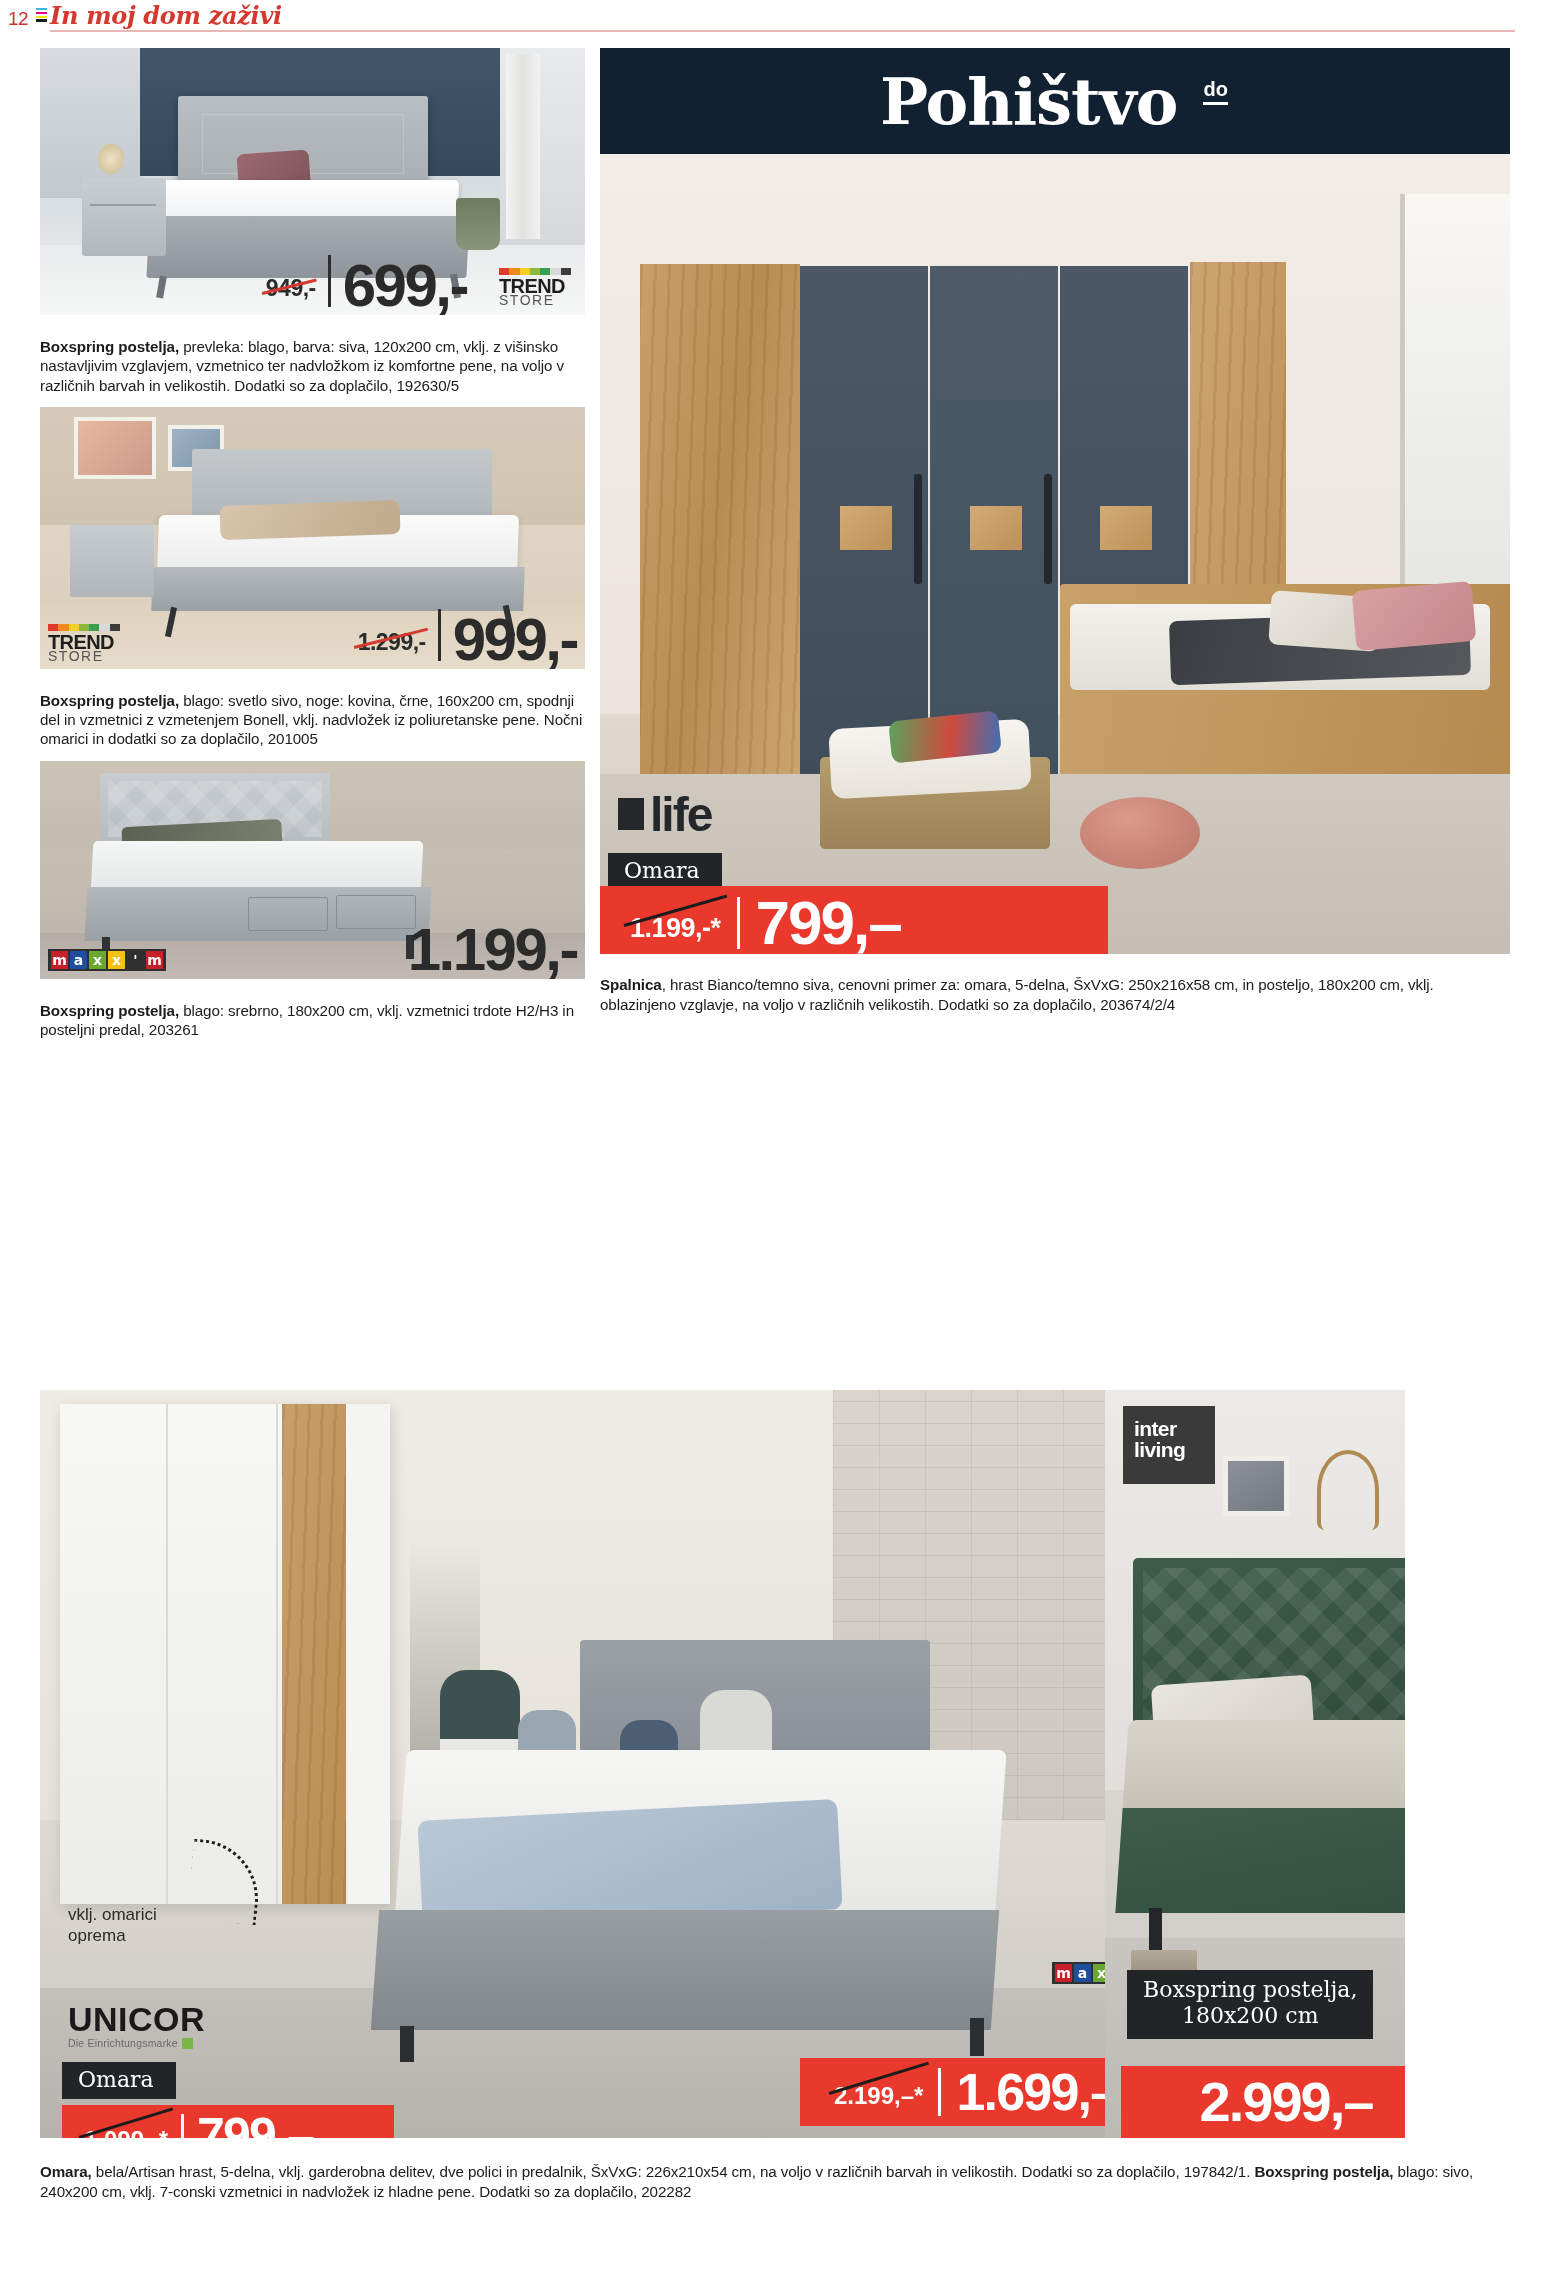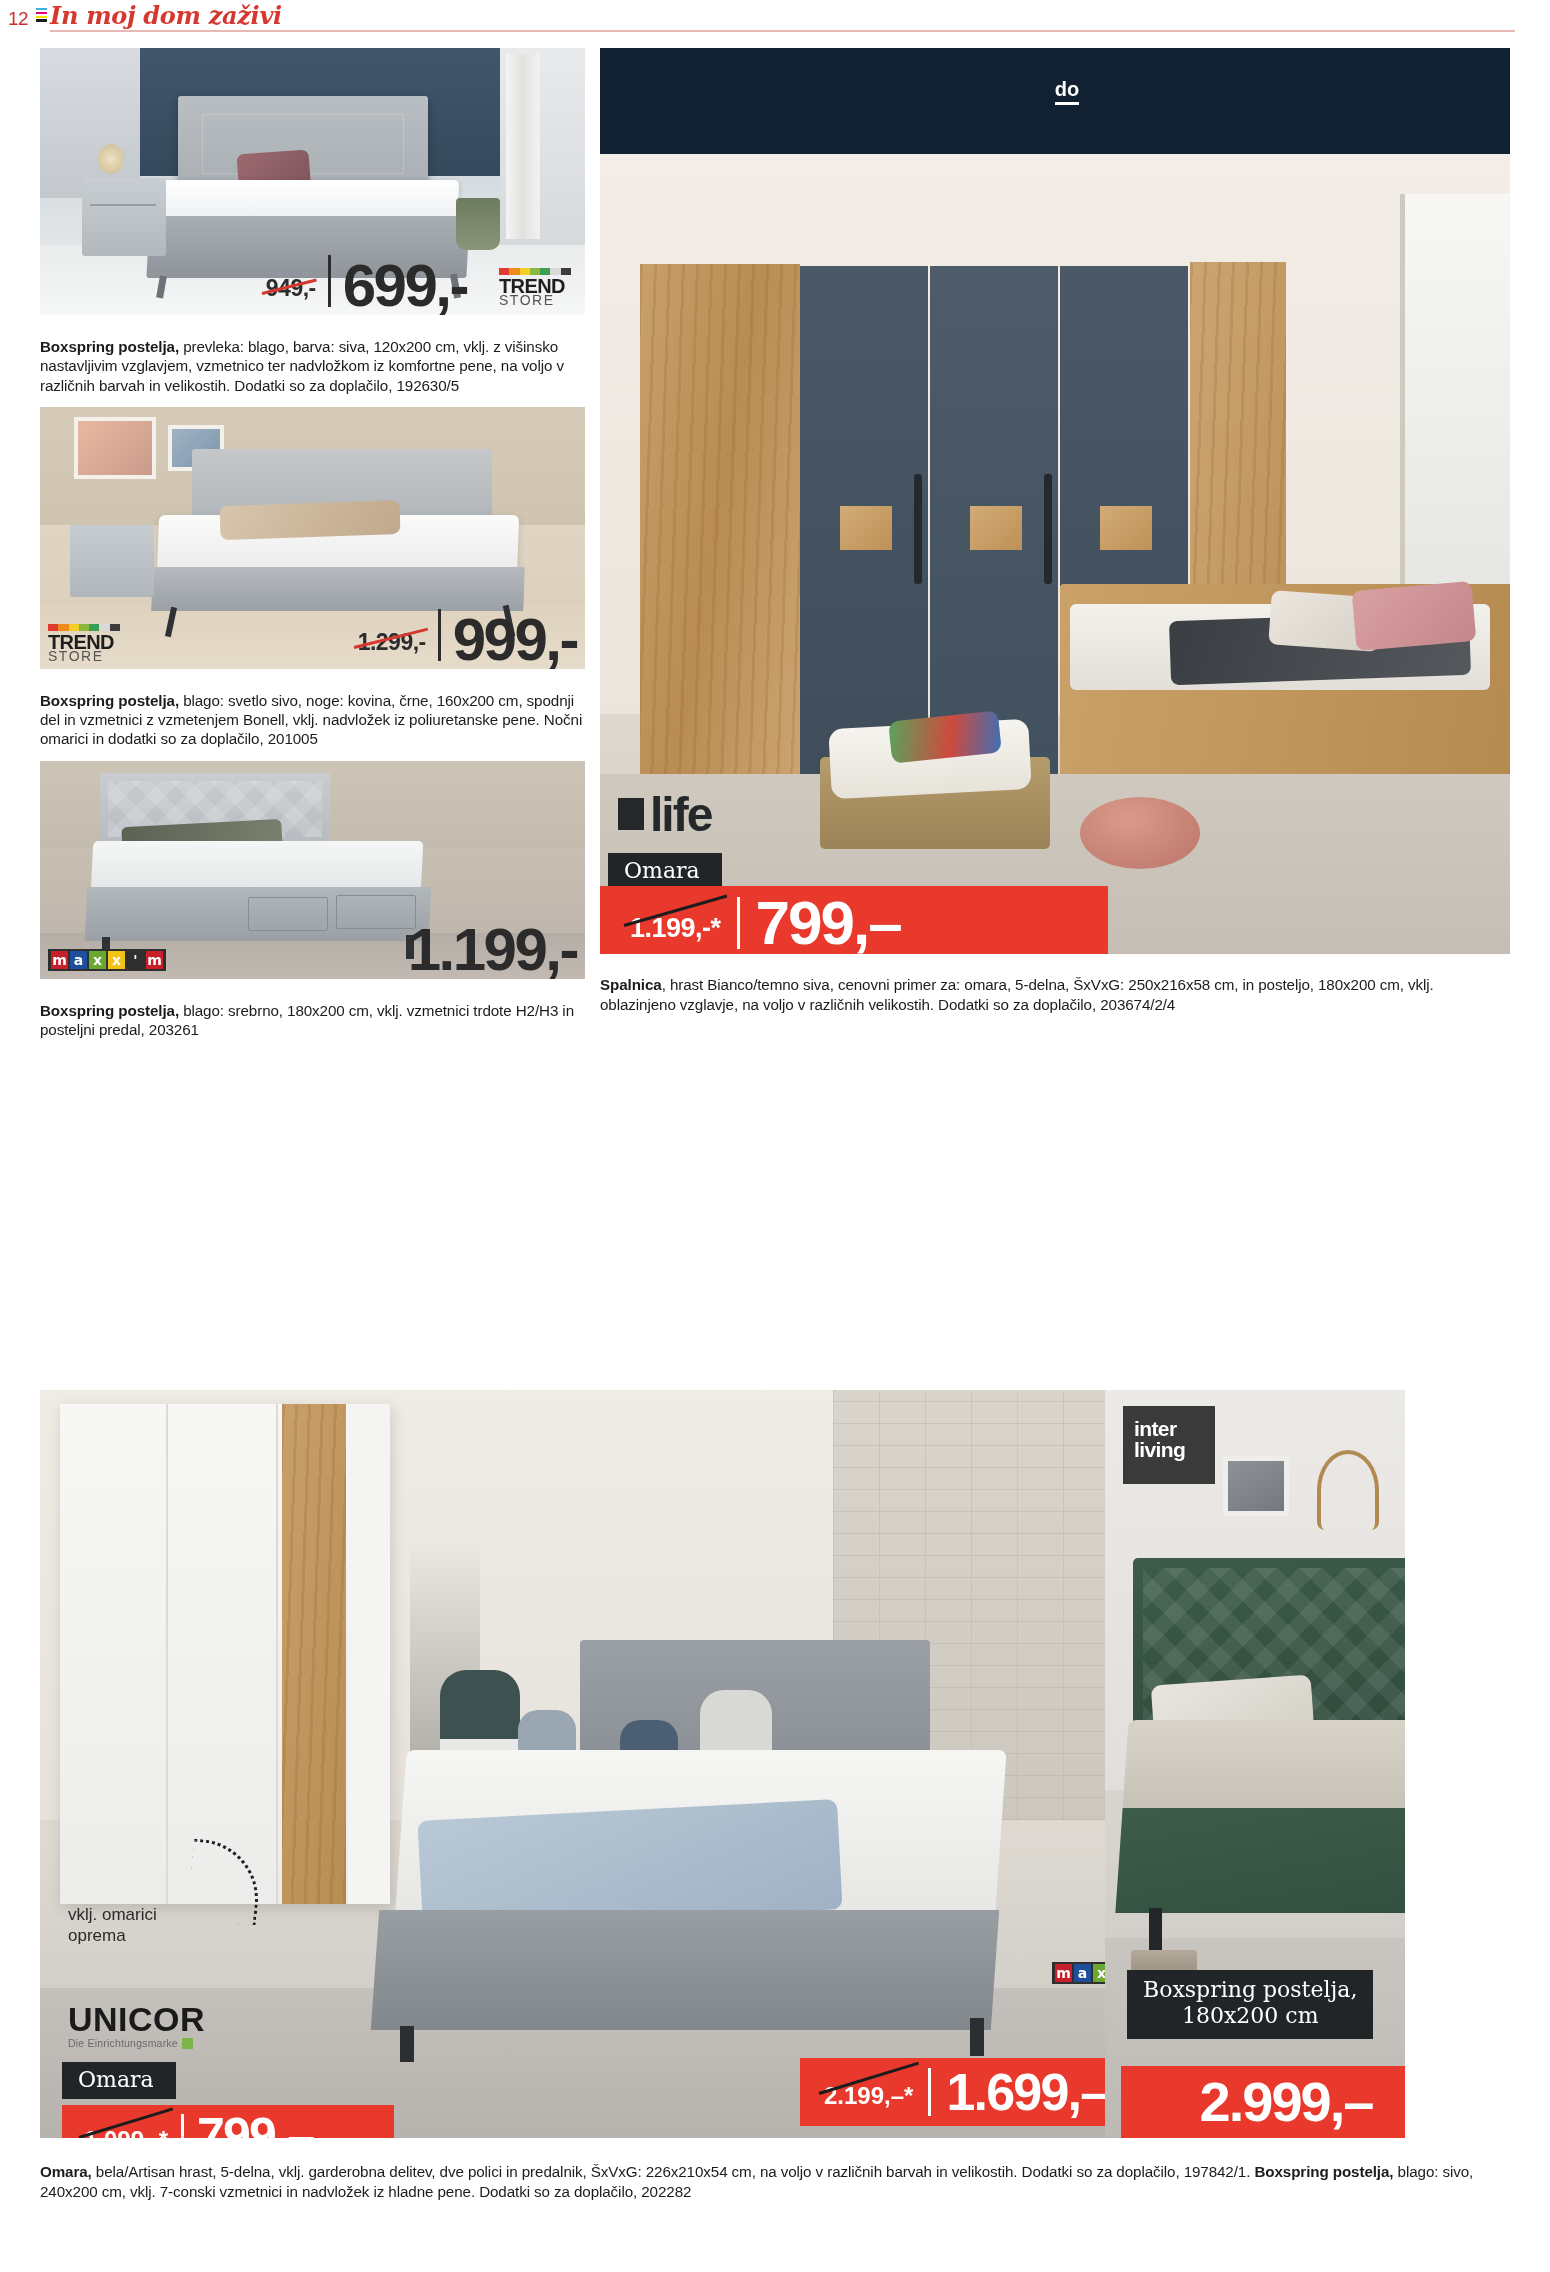--- a/index.html
+++ b/index.html
@@ -401,21 +401,21 @@
   .price-red-left .old .slash { position:absolute; left:-5px; top:50%; width:116%; height:2.6px;
     background:#1c1c1c; transform:rotate(-17deg); transform-origin:left center; }
   .price-red-left .vbar { width:3px; height:44px; background:#fff; }
   .price-red-left .new { font-size:50px; font-weight:800; color:#fff; letter-spacing:-1.8px; line-height:.85;}
 
   .badge-maxxim-bottom { position:absolute; left:1012px; top:572px; }
 
   .tag-bs240 { position:absolute; left:800px; top:620px; }
   .price-red-mid {
     position:absolute; left:760px; top:668px; width:398px; height:68px;
-    background:#e8392c; display:flex; align-items:center; gap:15px; padding-left:24px;
+    background:#e8392c; display:flex; align-items:center; gap:15px; padding-left:34px;
   }
   .price-red-mid .old { position:relative; font-size:24px; font-weight:700; color:#fff; padding-top:8px;}
   .price-red-mid .old .slash { position:absolute; left:-5px; top:50%; width:116%; height:2.6px;
     background:#1c1c1c; transform:rotate(-17deg); transform-origin:left center; }
   .price-red-mid .vbar { width:3px; height:48px; background:#fff; }
   .price-red-mid .new { font-size:52px; font-weight:800; color:#fff; letter-spacing:-1.8px; line-height:.85;}
 
   
   .bot-right {
     position:absolute; left:1065px; top:0; width:300px; height:748px;
@@ -595,20 +595,21 @@
       </div>
     </div>
     <div class="desc">
       <b>Boxspring postelja,</b><span> blago: srebrno, 180x200 cm, vklj. vzmetnici trdote H2/H3 in posteljni predal, 203261</span>
     </div>
   </div>
 </div>
 
 <div class="hero">
   <div class="hero-banner">
+    <div class="word">Pohištvo</div>
     <div class="dealwrap">
       <span class="do">do</span>
     </div>
   </div>
 
   <div class="hero-photo">
     <div class="hp-wall"></div>
       <div class="hp-window"></div>
     <div class="hp-ward-l"></div>
       <div class="hp-ward-d1"></div>

